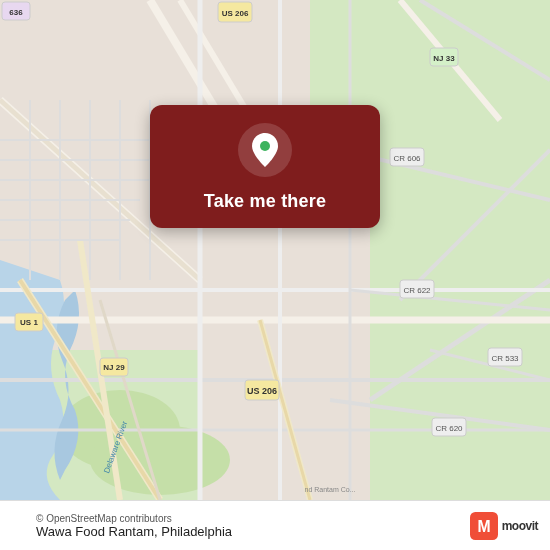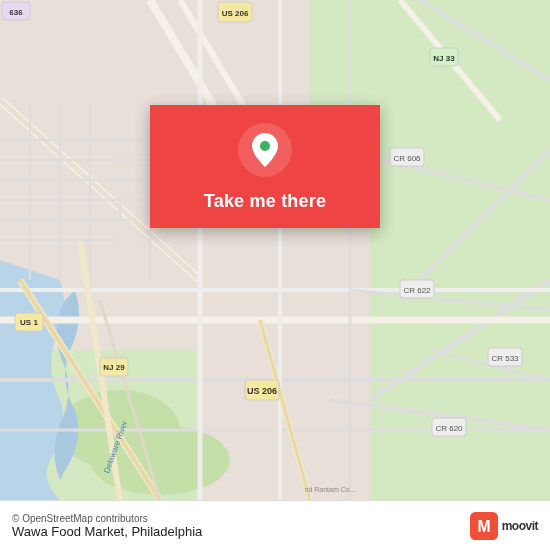--- a/index.html
+++ b/index.html
@@ -26,22 +26,22 @@
       width: 100%;
       height: 100%;
     }
 
     
     .card-overlay {
       position: absolute;
       top: 105px;
       left: 150px;
       width: 230px;
-      background-color: #ef4444;
-      border-radius: 0;
+      background-color: #7f1d1d;
+      border-radius: 12px;
       display: flex;
       flex-direction: column;
       align-items: center;
       padding: 18px 20px 16px 20px;
       box-shadow: 0 4px 15px rgba(0,0,0,0.3);
     }
 
     .pin-icon {
       width: 54px;
       height: 54px;
@@ -66,20 +66,21 @@
       display: flex;
       align-items: center;
       padding: 0 12px;
       border-top: 1px solid #ddd;
     }
 
     .bottom-left {
       display: flex;
       flex-direction: column;
       flex: 1;
+      margin-left: 24px;
     }
 
     .attribution-text {
       font-size: 10px;
       color: #555;
     }
 
     .location-text {
       font-size: 13px;
       color: #222;
@@ -216,21 +217,21 @@
       <circle cx="27" cy="23" r="5" fill="#3db35e"></circle>
     </svg>
 
     <button class="take-me-there-btn">Take me there</button>
   </div>
 </div>
 
 <div id="bottom-bar">
   <div class="bottom-left">
     <span class="attribution-text">© OpenStreetMap contributors</span>
-    <span class="location-text">Wawa Food Market, Philadelphia</span>
+    <span class="location-text">Wawa Food Rantam, Philadelphia</span>
   </div>
   <div class="moovit-logo">
 
     <svg class="moovit-m" viewBox="0 0 32 32" xmlns="http://www.w3.org/2000/svg">
       <rect width="32" height="32" rx="6" fill="#f04e37"></rect>
       <text x="16" y="23" text-anchor="middle" font-size="18" font-weight="bold" fill="white" font-family="Arial">M</text>
     </svg>
     <span class="moovit-label">moovit</span>
   </div>
 </div>

